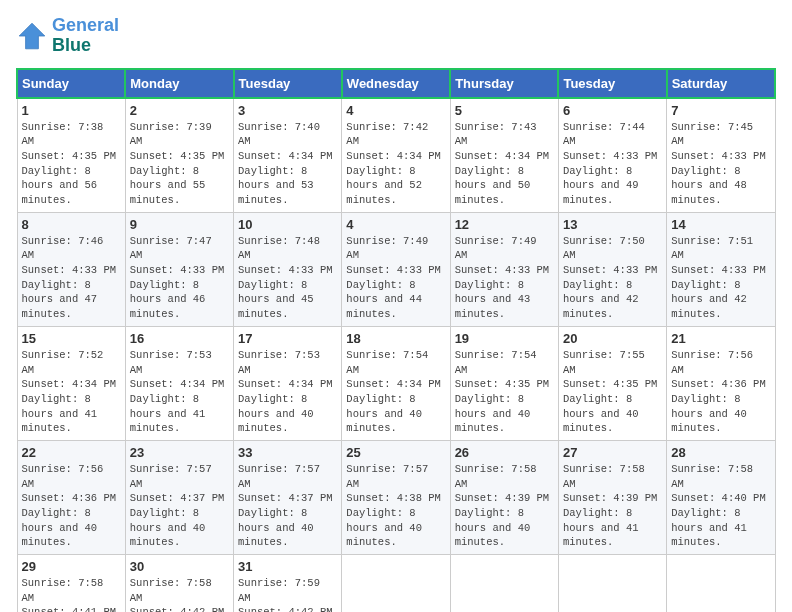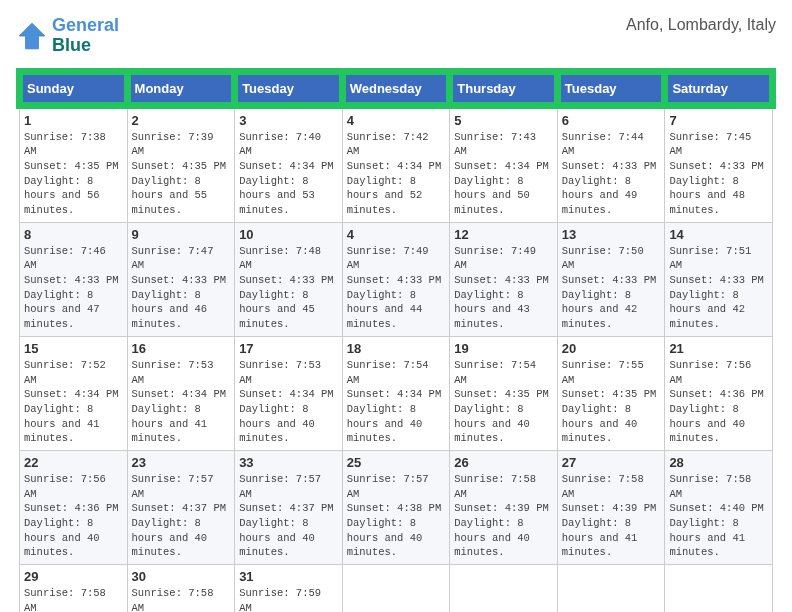--- a/index.html
+++ b/index.html
@@ -49,21 +49,21 @@
       border-collapse: collapse;
       font-size: 11px;
     }
     .calendar-table th {
       background: #3a6bbf;
       color: #fff;
       padding: 6px 4px;
       text-align: left;
       font-size: 13px;
       font-weight: bold;
-      border: 7px solid #22c55e;
+      border: 2px solid #22c55e;
     }
     .calendar-table td {
       border: 1px solid #ccc;
       vertical-align: top;
       padding: 4px;
       min-height: 70px;
       width: calc(100% / 7);
       background: #fff;
     }
     .calendar-table tr:nth-child(even) td {
@@ -96,21 +96,20 @@
       <polygon points="20,4 36,20 28,20 28,36 12,36 12,20 4,20" fill="none" stroke="#3a7abf" stroke-width="1"></polygon>
     </svg>
     <div>
       <div class="logo-text">
         <span>General</span><br>
         <span style="color:#0f766e;">Blue</span>
       </div>
     </div>
   </div>
   <div class="title-section">
-    <div class="location-title">Anfo, Lombardy, Italy</div>
   </div>
 </div>
 
 <table class="calendar-table">
   <thead>
     <tr>
     <th>Sunday</th>
         <th>Monday</th>
         <th>Tuesday</th>
         <th>Wednesday</th>

